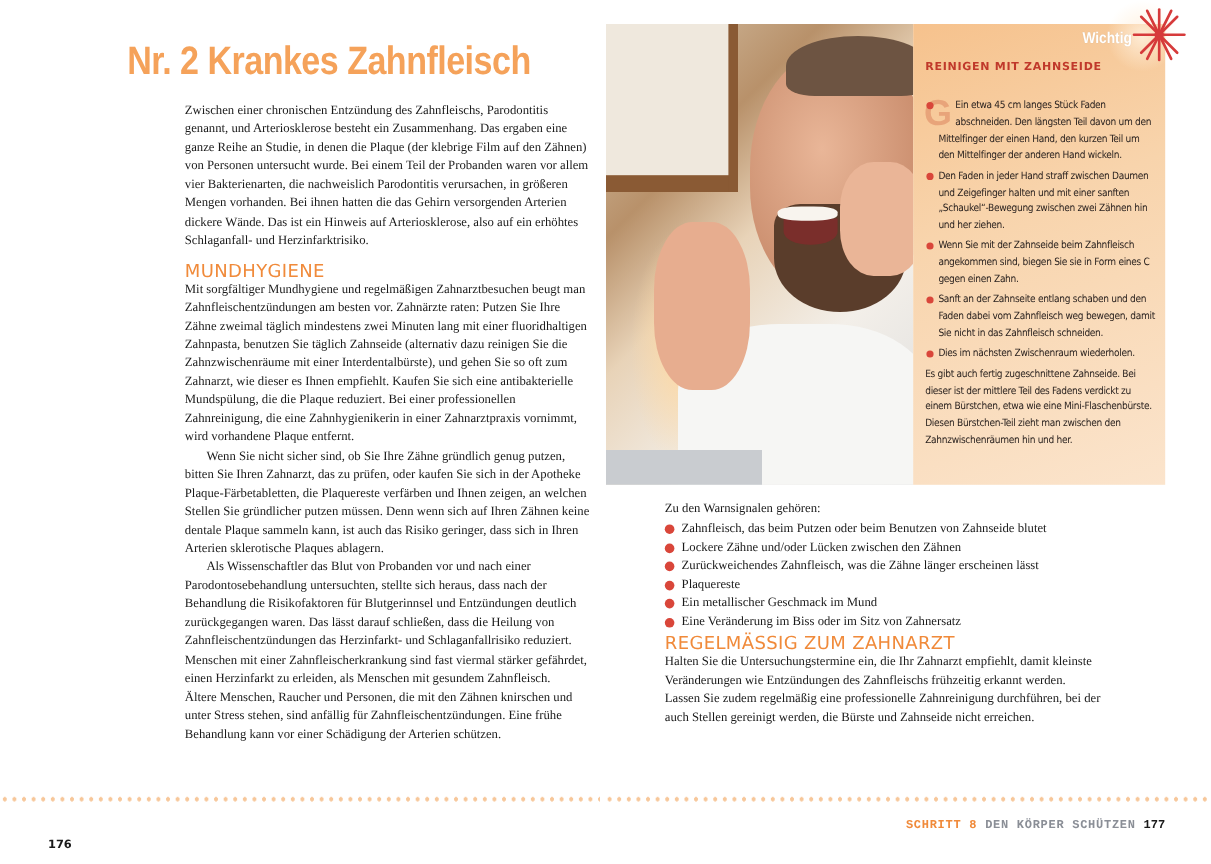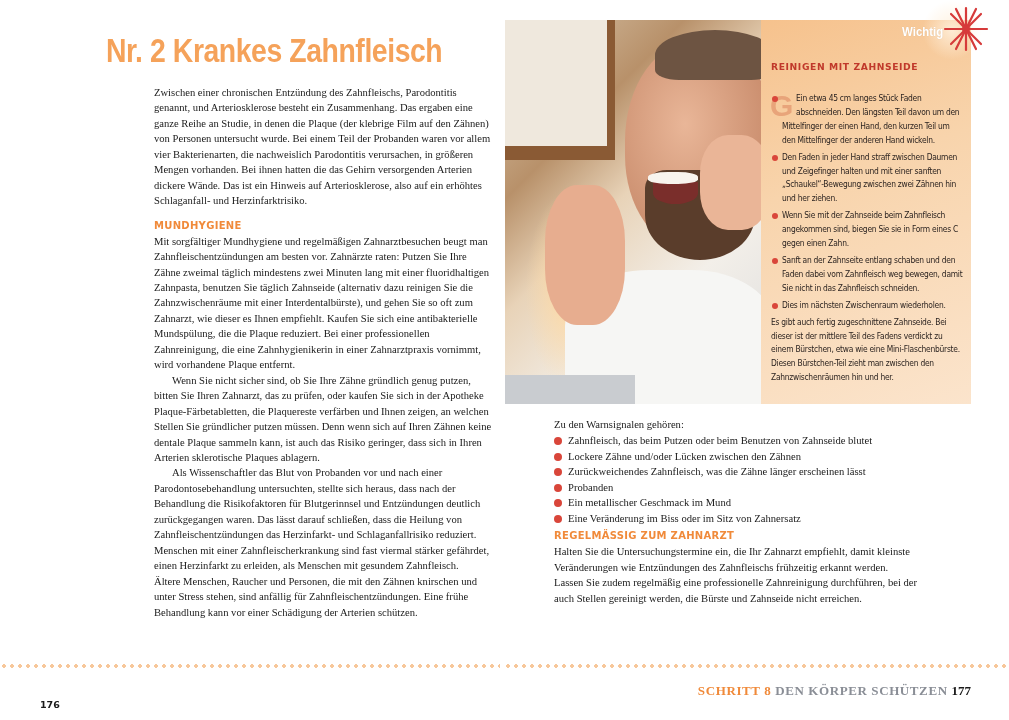--- a/index.html
+++ b/index.html
@@ -18,22 +18,22 @@
 
   .body-text {
     font-family: "Liberation Serif", serif;
     font-size: 10.6px; line-height: 15.45px; color: #1a1a1a;
   }
   .col-left { position: absolute; left: 106px; top: 85px; width: 340px; margin-left: 48px; }
   .col-left p { margin: 0; }
   .col-left p.indent { text-indent: 18px; }
 
   .section-head {
-    font-family: "DejaVu Sans", sans-serif; font-weight: bold;
-    font-size: 10px; letter-spacing: 0.3px; color: #f08a3a;
+    font-family: "DejaVu Sans", sans-serif; font-weight: normal;
+    font-size: 15px; letter-spacing: 0.3px; color: #f08a3a;
     margin-top: 10px; margin-bottom: 1px; line-height: 14px;
   }
 
   
   .photo {
     position: absolute; left: 505px; top: 20px; width: 256px; height: 384px;
     background: linear-gradient(135deg, #d9c7ae 0%, #b8916a 28%, #e8d3b8 46%, #f3efe9 70%, #dcdcdc 100%);
     overflow: hidden;
   }
   .photo .win { position:absolute; left:0; top:0; width:110px; height:140px; background:#efe8dd; border-right:8px solid #8a5a34; border-bottom:14px solid #8a5a34; }
@@ -45,21 +45,21 @@
   .photo .mouth { position:absolute; left:148px; top:162px; width:45px; height:22px; border-radius:0 0 50% 50%; background:#7a2e2b; }
   .photo .shirt { position:absolute; left:60px; top:250px; width:210px; height:140px; border-radius:40% 40% 0 0; background:#f6f6f4; }
   .photo .hand-l { position:absolute; left:40px; top:165px; width:80px; height:140px; border-radius:40%; background:#e7ad8f; }
   .photo .hand-r { position:absolute; left:195px; top:115px; width:70px; height:95px; border-radius:40%; background:#eab597; }
   .photo .sink { position:absolute; left:0; top:355px; width:130px; height:30px; background:#c9ccd0; }
 
   
   .info-box {
     position: absolute; left: 761px; top: 20px; width: 210px; height: 384px;
     background: linear-gradient(160deg, #f6c28d 0%, #f8d4ac 40%, #fbe4cc 100%);
-    padding: 41px 8px 0 10px;
+    padding: 30px 8px 0 10px;
   }
   .badge {
     position: absolute; left: 902px; top: 24px;
     font-family: "Liberation Sans", sans-serif; font-weight: bold;
     font-size: 13px; color: #ffffff; transform: scaleX(0.88); transform-origin: left top;
     text-shadow: 0 0 1px rgba(0,0,0,0.15);
   }
   .star { position: absolute; left: 943px; top: 6px; width: 46px; height: 46px; }
   .star-glow { position:absolute; left: 922px; top: 0px; width: 60px; height: 60px; border-radius: 50%; background: radial-gradient(circle, rgba(255,240,220,0.9) 0%, rgba(255,240,220,0) 70%); }
 
@@ -86,21 +86,21 @@
   .warn-list li::before { content:""; position:absolute; left:0; top:4px; width:8px; height:8px; border-radius:50%; background:#d9463a; }
 
   
   .dots { position: absolute; top: 664px; height: 4px;
     background-image: radial-gradient(circle, #f7c79a 1.6px, rgba(255,255,255,0) 2px);
     background-size: 8px 4px; background-repeat: repeat-x; }
   .dots-left { left: 0; width: 500px; }
   .dots-right { left: 504px; width: 505px; }
   .folio { position:absolute; top: 683px; font-family:"DejaVu Sans", sans-serif; font-weight:bold; font-size: 9.5px; color:#1a1a1a; }
   .folio-left { left: 40px; margin-top: 16px; }
-  .running-head { position:absolute; top: 683px; right: 38px; font-family:Liberation Serif, serif; font-weight:bold; font-size: 13px; letter-spacing: 0.6px; white-space:nowrap; }
+  .running-head { position:absolute; top: 683px; right: 38px; font-family:Liberation Mono, monospace; font-weight:bold; font-size: 10px; letter-spacing: 0.6px; white-space:nowrap; }
   .running-head .step { color:#f08a3a; }
   .running-head .chapter { color:#8a8e96; }
   .running-head .num { color:#1a1a1a; letter-spacing:0; }
 </style>
 </head>
 <body>
 
 <div class="page-left"></div>
 
 <h1 class="title">Nr. 2 Krankes Zahnfleisch</h1>
@@ -160,21 +160,21 @@
   <circle cx="23" cy="23" r="4" fill="#d63a3a"></circle>
 </svg>
 <div class="badge">Wichtig</div>
 
 <div class="col-right body-text">
   <p>Zu den Warnsignalen gehören:</p>
   <ul class="warn-list">
     <li>Zahnfleisch, das beim Putzen oder beim Benutzen von Zahnseide blutet</li>
     <li>Lockere Zähne und/oder Lücken zwischen den Zähnen</li>
     <li>Zurückweichendes Zahnfleisch, was die Zähne länger erscheinen lässt</li>
-    <li>Probanden</li>
+    <li>Plaquereste</li>
     <li>Ein metallischer Geschmack im Mund</li>
     <li>Eine Veränderung im Biss oder im Sitz von Zahnersatz</li>
   </ul>
   <h2 class="section-head" style="margin-top:3px">REGELMÄSSIG ZUM ZAHNARZT</h2>
   <p>Halten Sie die Untersuchungstermine ein, die Ihr Zahnarzt empfiehlt, damit kleinste Veränderungen wie Entzündungen des Zahnfleischs frühzeitig erkannt werden. Lassen Sie zudem regelmäßig eine professionelle Zahnreinigung durchführen, bei der auch Stellen gereinigt werden, die Bürste und Zahnseide nicht erreichen.</p>
 </div>
 
 <div class="dots dots-left"></div>
 <div class="dots dots-right"></div>
 

